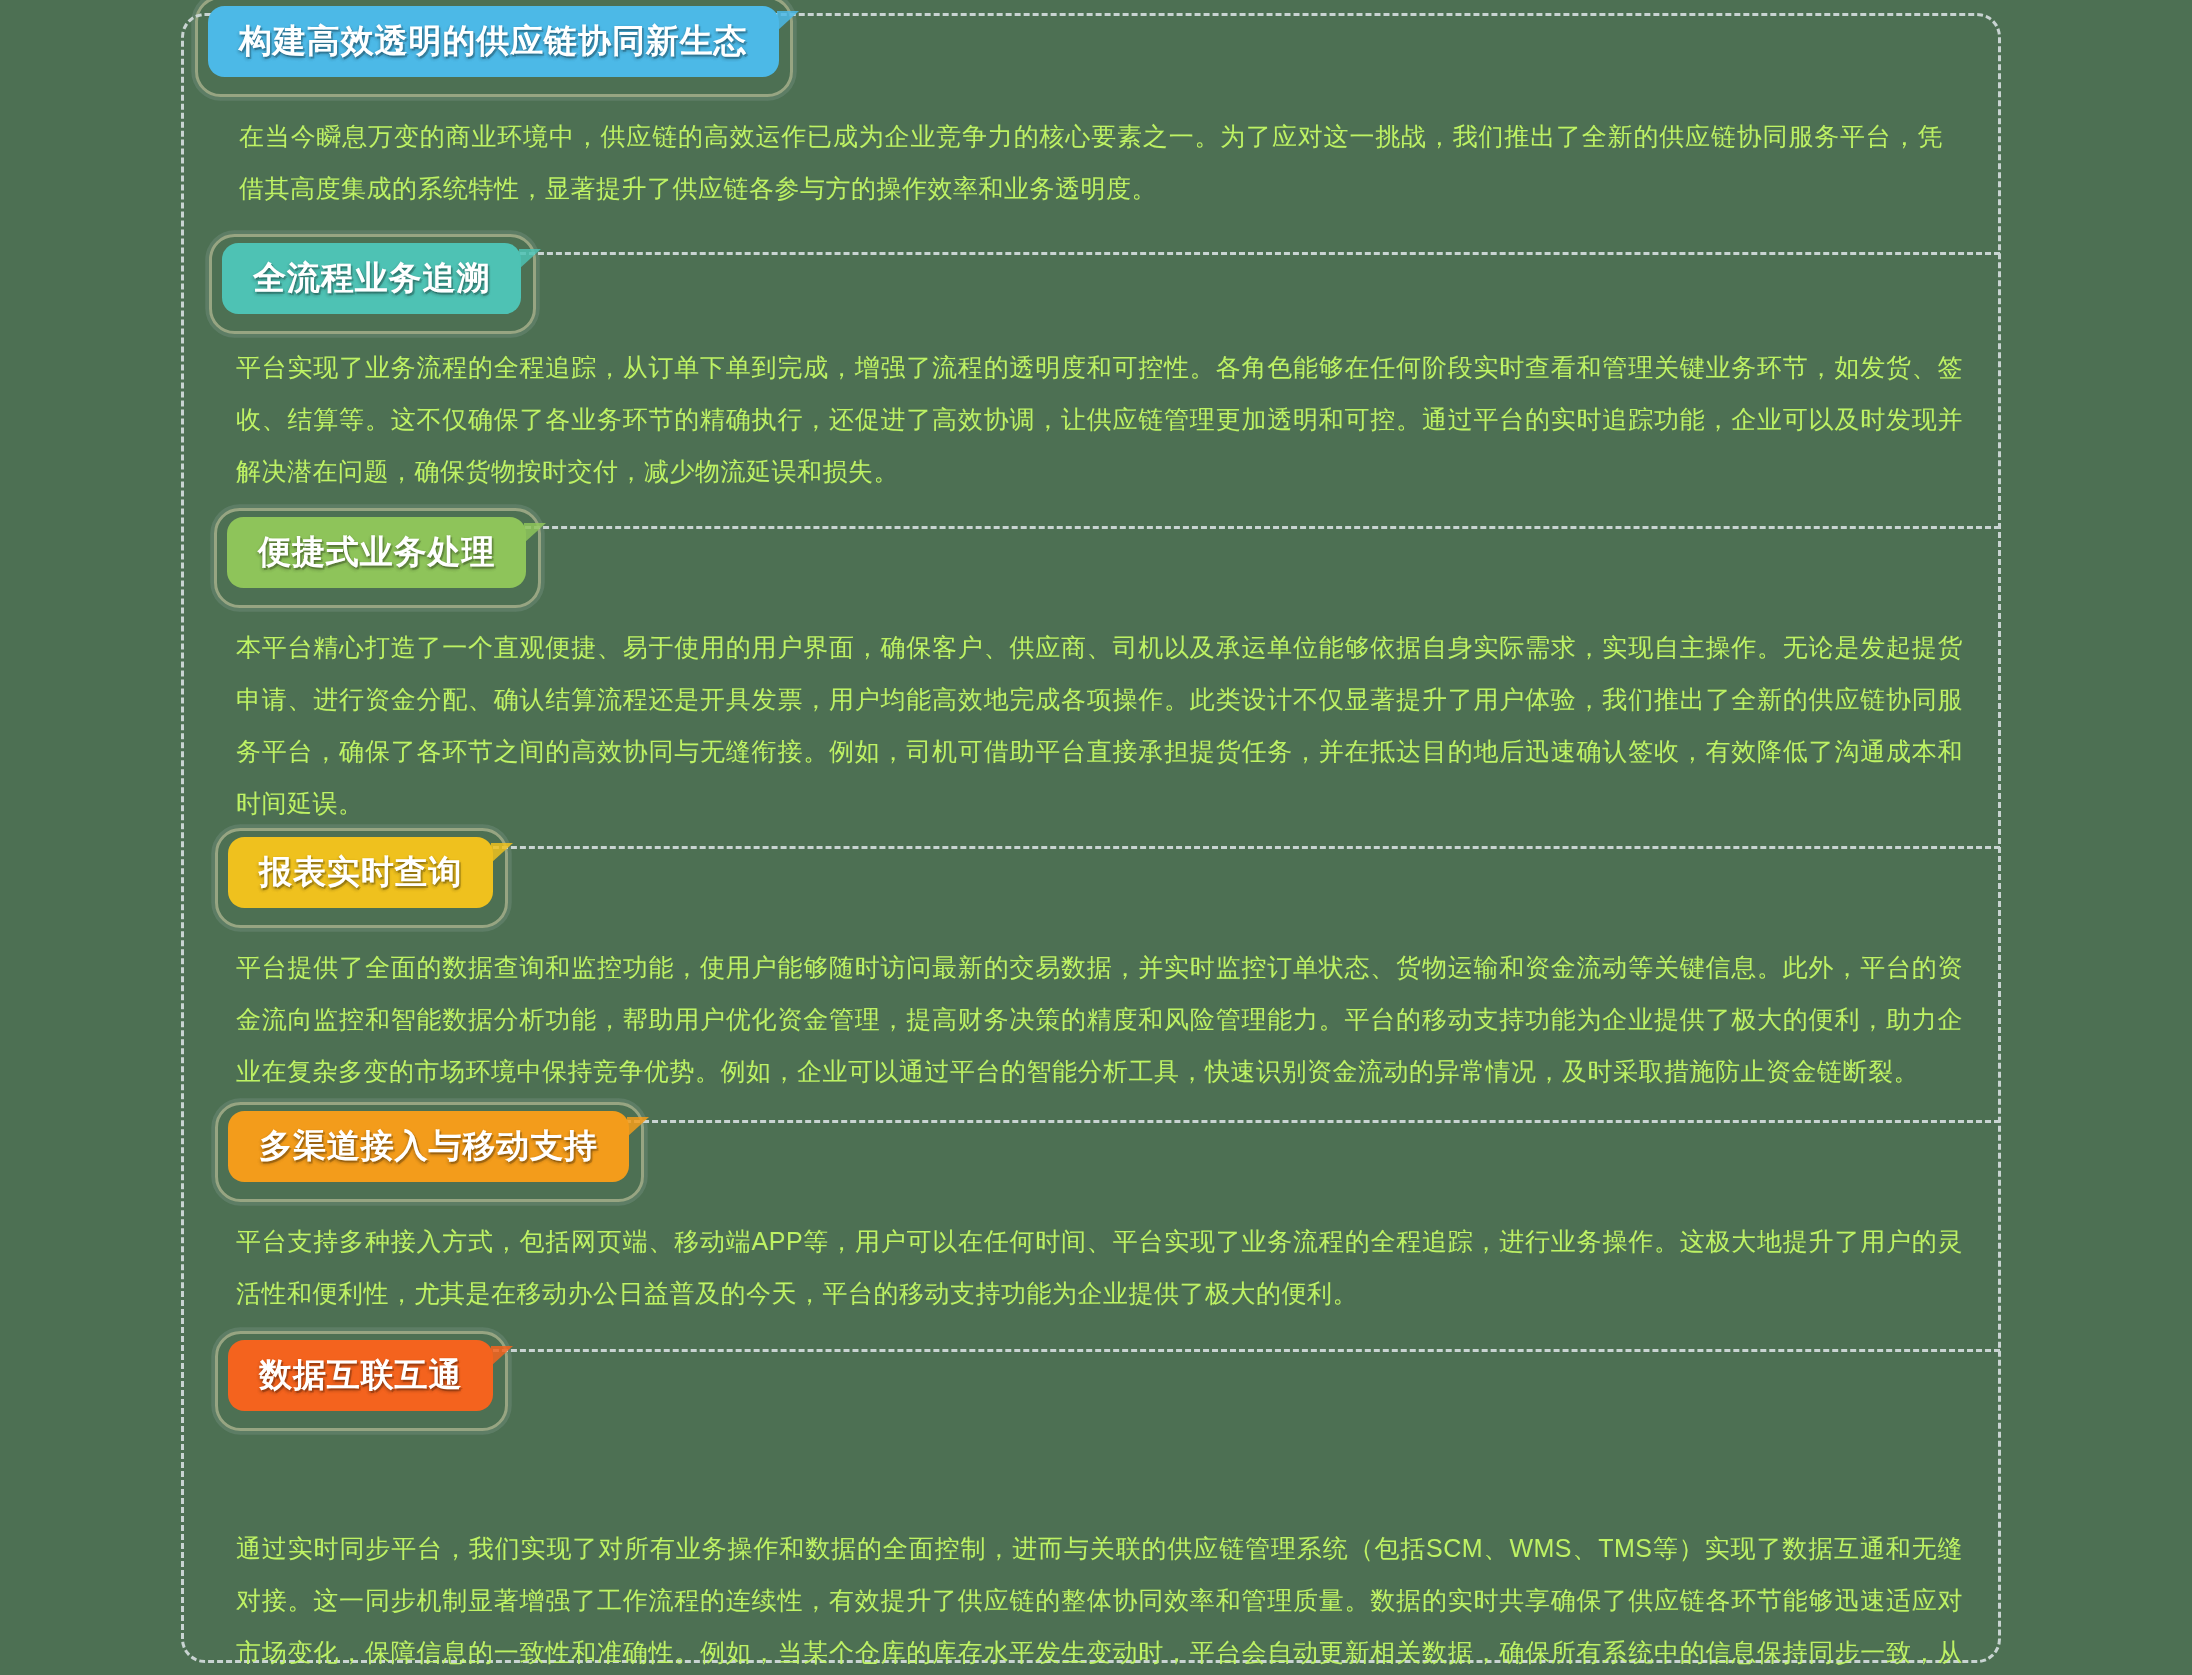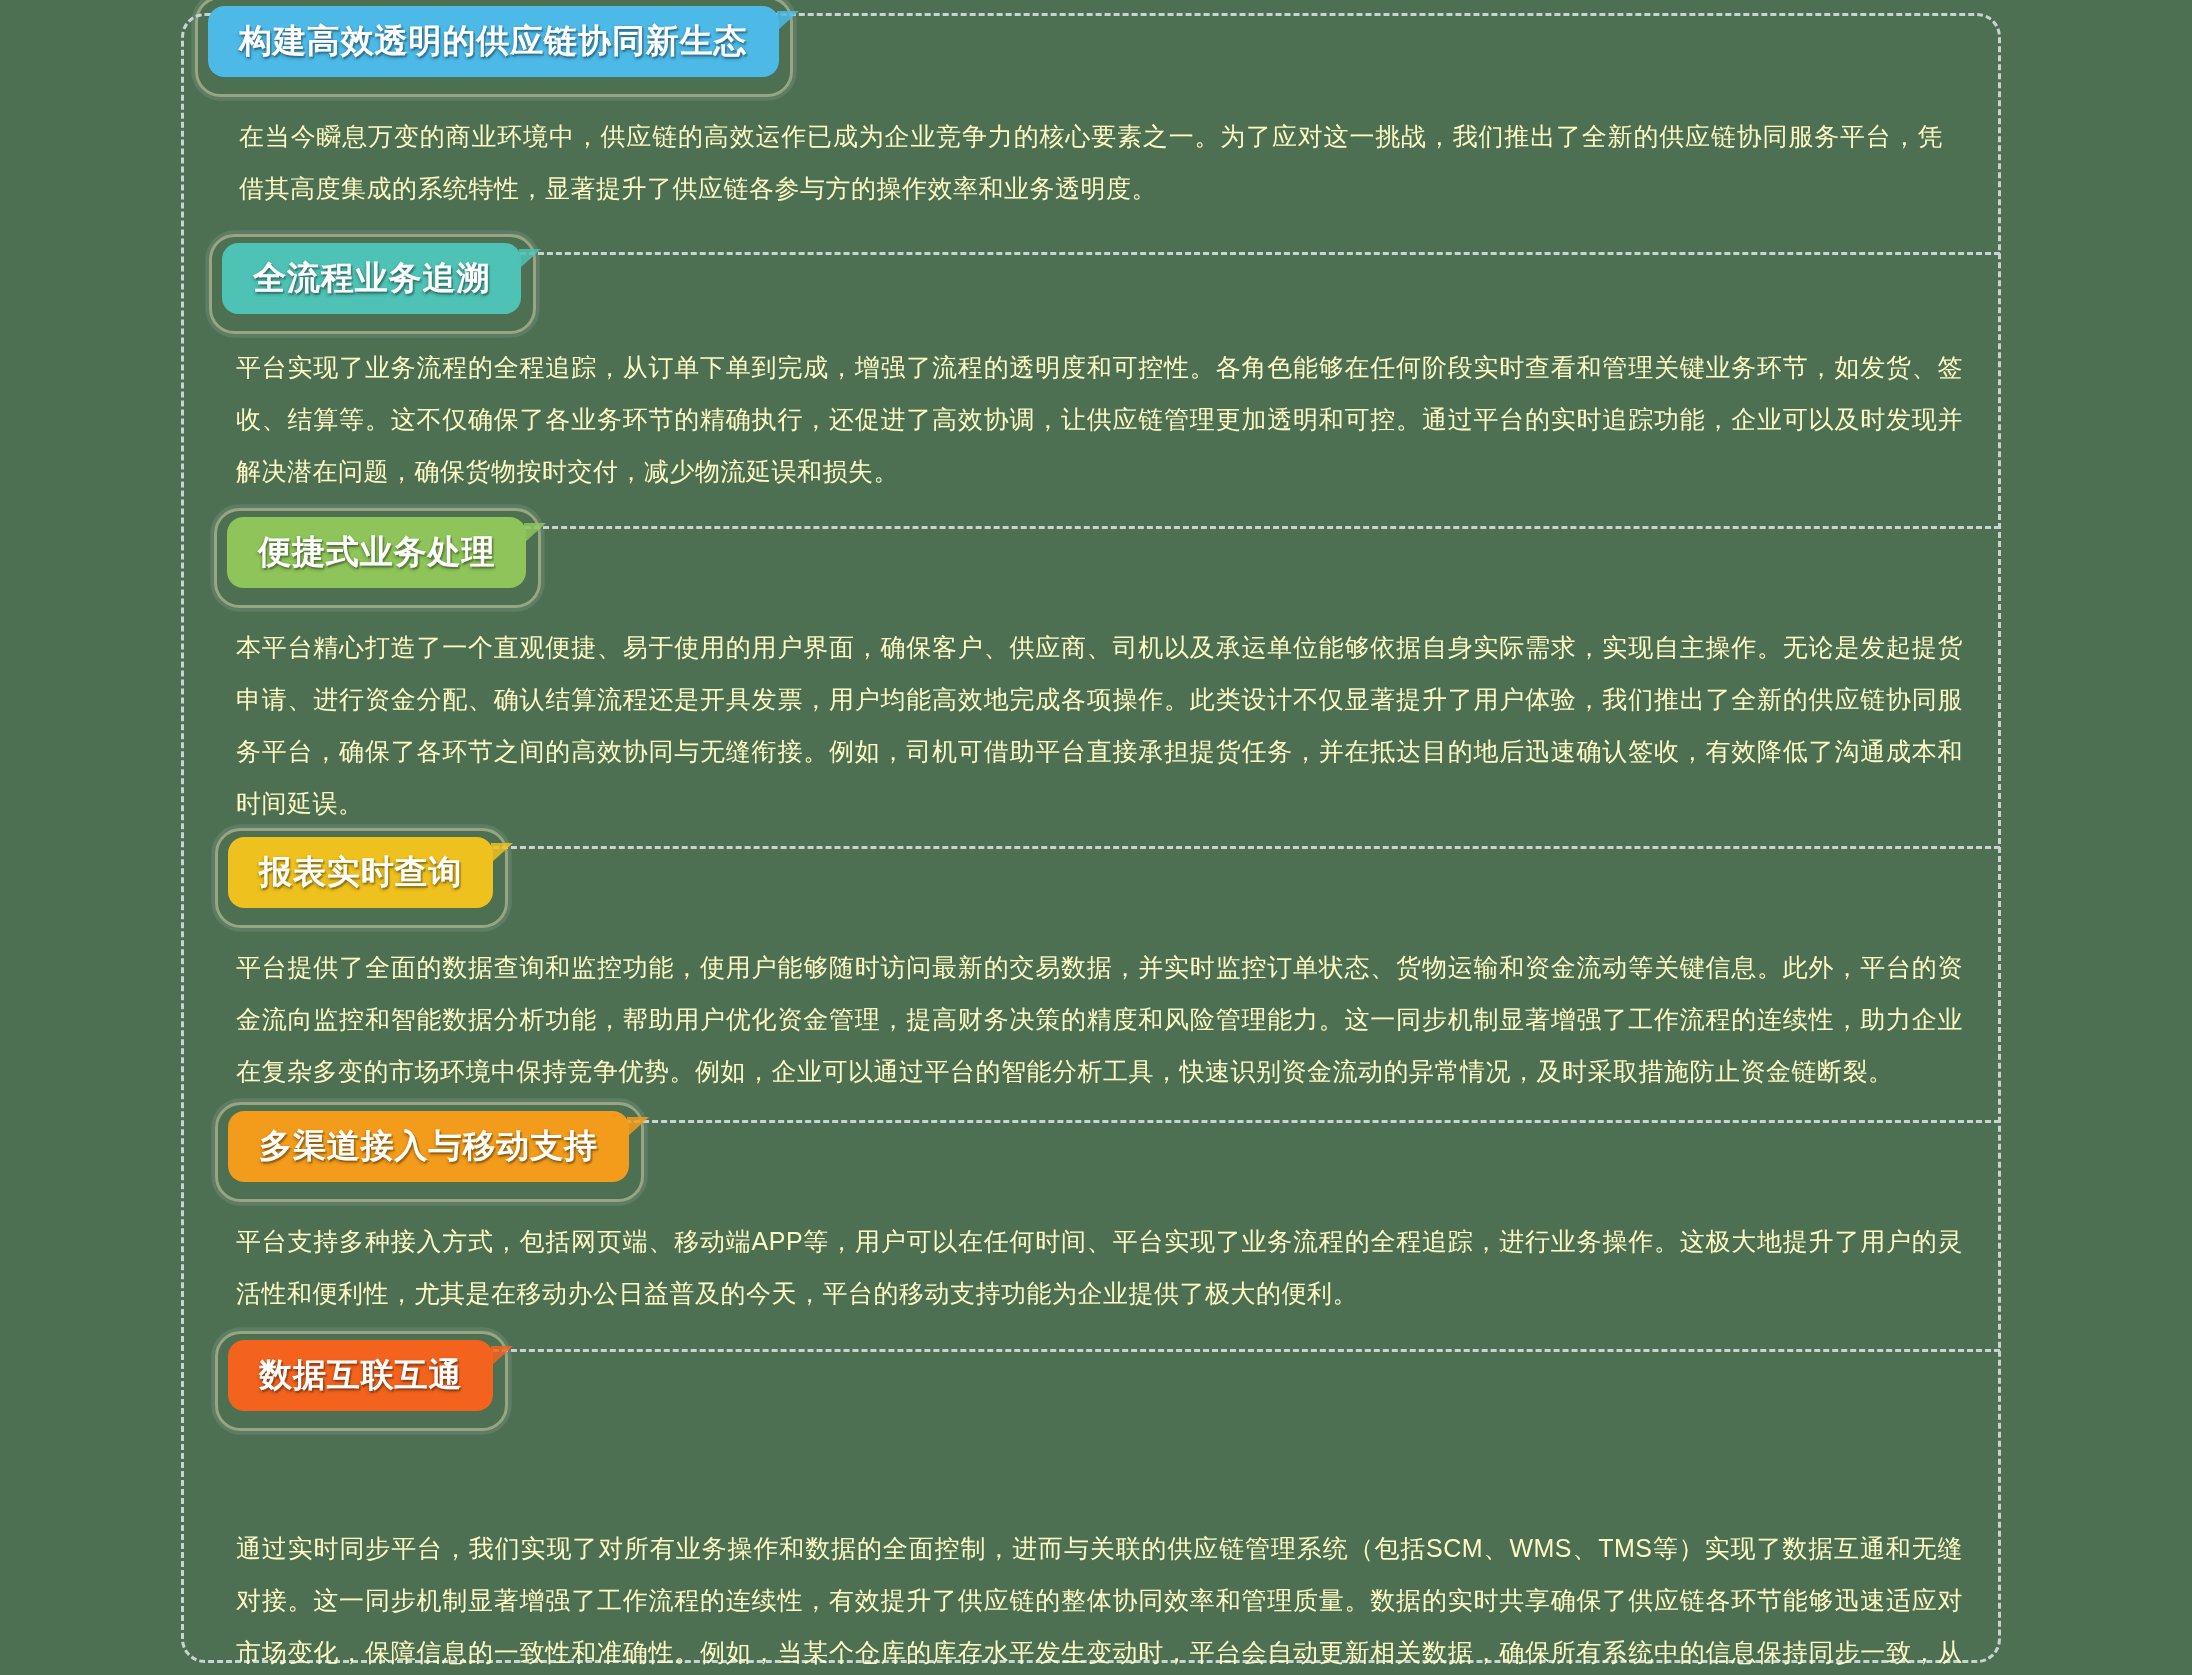--- a/index.html
+++ b/index.html
@@ -82,21 +82,21 @@
     width: 0;
     height: 0;
     border-left: 22px solid currentColor;
     border-bottom: 20px solid transparent;
     opacity: 0.85;
   }
 
   
   .para {
     position: absolute;
-    color: #fef9c3;
+    color: #bef264;
     font-size: 25px;
     line-height: 52px;
     letter-spacing: 0.5px;
     text-align: justify;
     text-justify: inter-ideograph;
   }
 </style>
 </head>
 <body>
 
@@ -119,21 +119,21 @@
   <div class="sep" style="left:498px; top:526px; right:192px;"></div>
   <div class="badge" style="left: 227px; top: 517px; background: rgb(142, 196, 90); color: rgb(142, 196, 90); text-indent: 0px;">便捷式业务处理</div>
   <span style="position:absolute;left:258px;top:517px;height:71px;display:flex;align-items:center;color:#fff;font-size:33px;font-weight:bold;letter-spacing:0.9px;white-space:nowrap;text-shadow:1.8px 1.8px 0 rgba(0,0,0,.10),0 1.8px 3.7px rgba(0,0,0,.18);pointer-events:none;">便捷式业务处理</span>
   <div class="para" style="left:236px; top:621px; width:1727px;">本平台精心打造了一个直观便捷、易于使用的用户界面，确保客户、供应商、司机以及承运单位能够依据自身实际需求，实现自主操作。无论是发起提货申请、进行资金分配、确认结算流程还是开具发票，用户均能高效地完成各项操作。此类设计不仅显著提升了用户体验，我们推出了全新的供应链协同服务平台，确保了各环节之间的高效协同与无缝衔接。例如，司机可借助平台直接承担提货任务，并在抵达目的地后迅速确认签收，有效降低了沟通成本和时间延误。</div>
 </div>
 
 <div class="section">
   <div class="sep" style="left:457px; top:846px; right:192px;"></div>
   <div class="badge" style="left: 228px; top: 837px; background: rgb(239, 193, 30); color: rgb(239, 193, 30); text-indent: 0px;">报表实时查询</div>
   <span style="position:absolute;left:259px;top:837px;height:71px;display:flex;align-items:center;color:#fff;font-size:33px;font-weight:bold;letter-spacing:0.9px;white-space:nowrap;text-shadow:1.8px 1.8px 0 rgba(0,0,0,.10),0 1.8px 3.7px rgba(0,0,0,.18);pointer-events:none;">报表实时查询</span>
-  <div class="para" style="left:236px; top:941px; width:1727px;">平台提供了全面的数据查询和监控功能，使用户能够随时访问最新的交易数据，并实时监控订单状态、货物运输和资金流动等关键信息。此外，平台的资金流向监控和智能数据分析功能，帮助用户优化资金管理，提高财务决策的精度和风险管理能力。这一同步机制显著增强了工作流程的连续性，助力企业在复杂多变的市场环境中保持竞争优势。例如，企业可以通过平台的智能分析工具，快速识别资金流动的异常情况，及时采取措施防止资金链断裂。</div>
+  <div class="para" style="left:236px; top:941px; width:1727px;">平台提供了全面的数据查询和监控功能，使用户能够随时访问最新的交易数据，并实时监控订单状态、货物运输和资金流动等关键信息。此外，平台的资金流向监控和智能数据分析功能，帮助用户优化资金管理，提高财务决策的精度和风险管理能力。平台的移动支持功能为企业提供了极大的便利，助力企业在复杂多变的市场环境中保持竞争优势。例如，企业可以通过平台的智能分析工具，快速识别资金流动的异常情况，及时采取措施防止资金链断裂。</div>
 </div>
 
 <div class="section">
   <div class="sep" style="left:589px; top:1120px; right:192px;"></div>
   <div class="badge" style="left: 228px; top: 1111px; background: rgb(243, 156, 27); color: rgb(243, 156, 27); text-indent: 0px;">多渠道接入与移动支持</div>
   <span style="position:absolute;left:259px;top:1111px;height:71px;display:flex;align-items:center;color:#fff;font-size:33px;font-weight:bold;letter-spacing:0.9px;white-space:nowrap;text-shadow:1.8px 1.8px 0 rgba(0,0,0,.10),0 1.8px 3.7px rgba(0,0,0,.18);pointer-events:none;">多渠道接入与移动支持</span>
   <div class="para" style="left:236px; top:1215px; width:1727px;">平台支持多种接入方式，包括网页端、移动端APP等，用户可以在任何时间、平台实现了业务流程的全程追踪，进行业务操作。这极大地提升了用户的灵活性和便利性，尤其是在移动办公日益普及的今天，平台的移动支持功能为企业提供了极大的便利。</div>
 </div>
 
 <div class="section">

